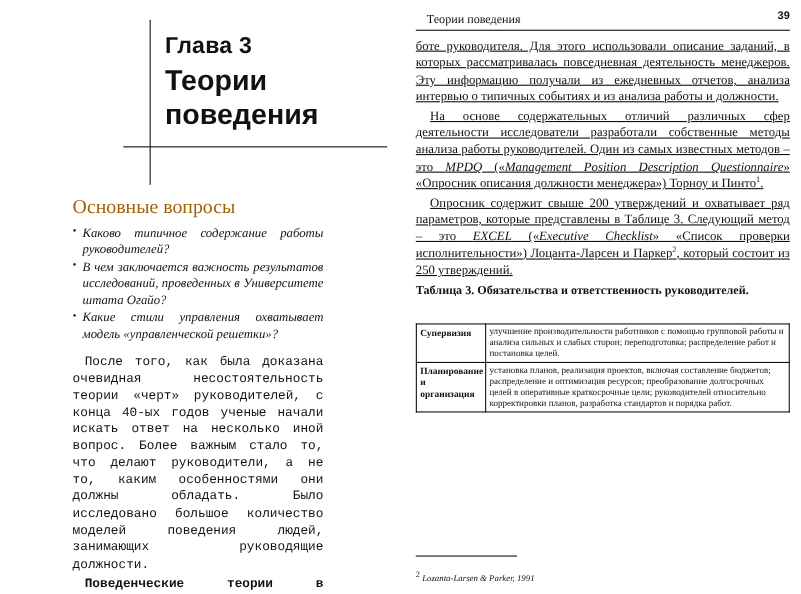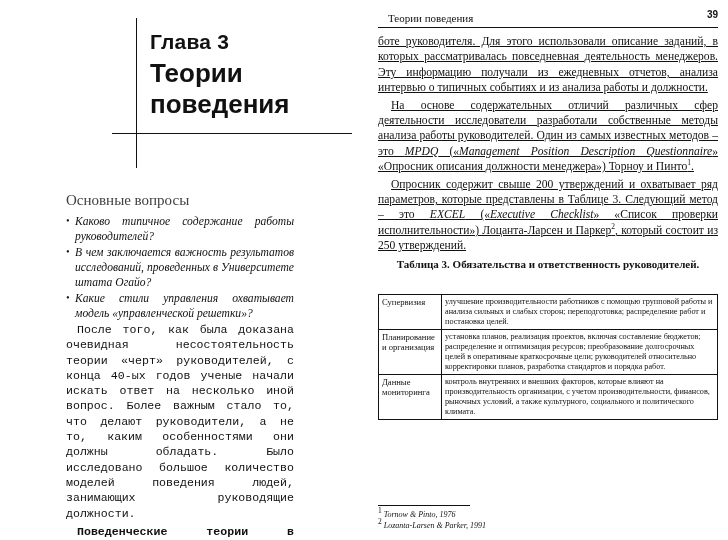--- a/index.html
+++ b/index.html
@@ -78,24 +78,24 @@
   }
 
   .questions-block {
     position: absolute;
     left: 66px;
     top: 178px;
     width: 228px;
   }
   .questions-title {
     font-family: "Liberation Serif", serif;
-    font-size: 15px;
+    font-size: 18px;
     font-weight: normal;
-    margin: 14px 0 5px 0;
-    color: #404040;
+    margin: 0 0 5px 0;
+    color: #a16207;
   }
   .q-list {
     margin: 0;
     padding: 0;
     list-style: none;
     font-style: italic;
     font-size: 11.6px;
     line-height: 1.30;
     text-align: justify;
   }
@@ -193,21 +193,21 @@
     font-size: 7.5px;
     vertical-align: super;
     line-height: 0;
   }
 
   .tbl-caption {
     position: absolute;
     left: 0;
     top: 258px;
     width: 340px;
-    text-align: center;
+    text-align: left;
     font-size: 11px;
     line-height: 1.25;
     font-weight: bold;
   }
 
   table.behav {
     position: absolute;
     left: 0;
     top: 294px;
     width: 340px;
@@ -216,21 +216,21 @@
     line-height: 1.22;
     table-layout: fixed;
   }
   table.behav td {
     border: 1px solid #111;
     vertical-align: top;
     padding: 2px 3px;
   }
   table.behav td.lbl {
     width: 56px;
-    font-weight: normal;
+    font-weight: bold;
     font-size: 8.6px;
     margin-left: 12px;
   }
 
   .footnotes {
     position: absolute;
     left: 0;
     bottom: 8px;
     width: 340px;
     font-size: 8px;
@@ -297,26 +297,21 @@
     <table class="behav">
       <tbody id="behav-body">
           <tr>
             <td class="lbl">Супервизия</td>
             <td>улучшение производительности работников с помощью групповой работы и анализа сильных и слабых сторон; переподготовка; распределение работ и постановка целей.</td>
           </tr>
           <tr>
             <td class="lbl">Планирование и организация</td>
             <td>установка планов, реализация проектов, включая составление бюджетов; распределение и оптимизация ресурсов; преобразование долгосрочных целей в оперативные краткосрочные цели; руководителей относительно корректировки планов, разработка стандартов и порядка работ.</td>
           </tr>
-          <tr>
-            <td class="lbl">Данные мониторинга</td>
-            <td>контроль внутренних и внешних факторов, которые влияют на производительность организации, с учетом производительности, финансов, рыночных условий, а также культурного, социального и политического климата.</td>
-          </tr>
         </tbody>
     </table>
 
     <div class="fn-rule"></div>
     <div class="footnotes" id="footnotes">
-        <div><sup>1</sup> Tornow &amp; Pinto, 1976</div>
         <div><sup>2</sup> Lozanta-Larsen &amp; Parker, 1991</div>
       </div>
   </div>
 </div>
 
 </body></html>

